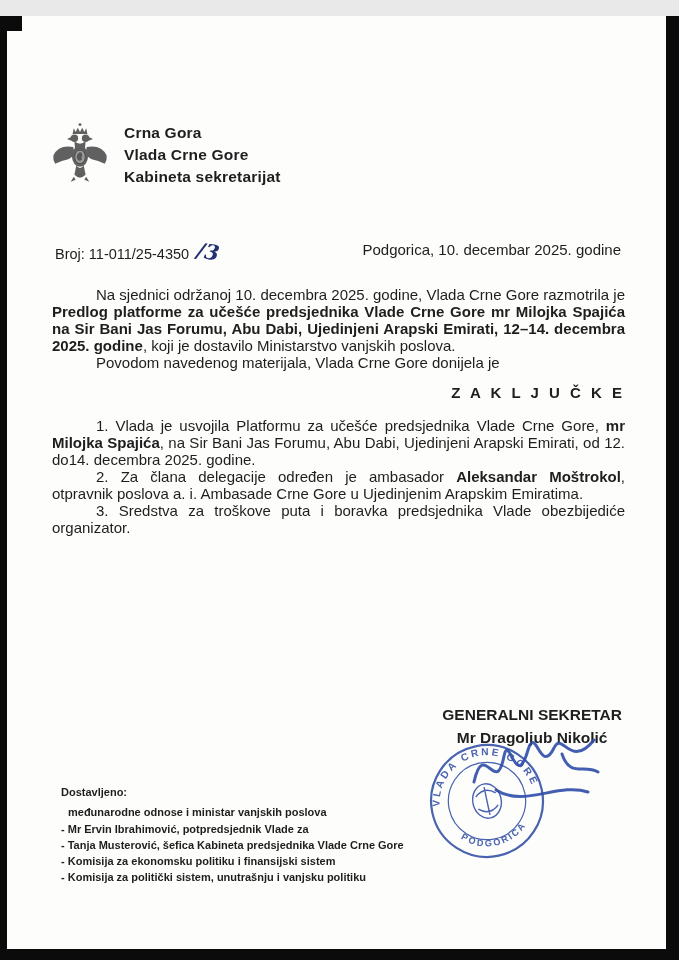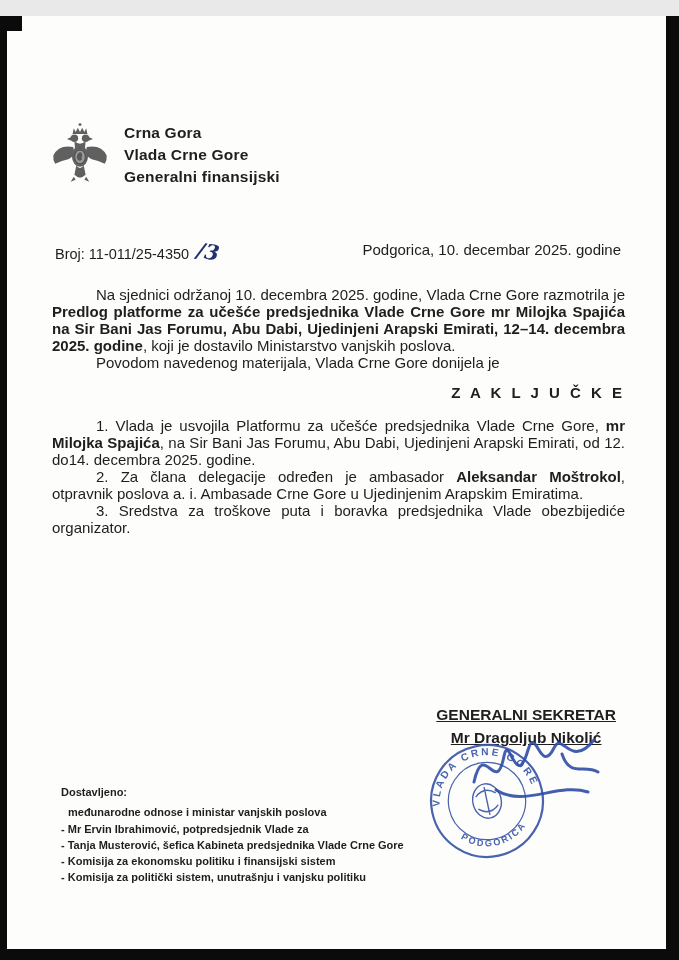--- a/index.html
+++ b/index.html
@@ -25,21 +25,21 @@
     display:inline-block; font-family:"DejaVu Serif", serif; font-style:italic; font-weight:700;
     font-size:21px; color:#203070; transform:rotate(10deg); margin-left:8px; line-height:1;
   }
   .place-date { font-size:15px; padding-top:5px; white-space:nowrap; }
 
   .doc-body { position:absolute; left:52px; width:573px; top:270px; font-size:15px; line-height:17px; text-align:justify; }
   .para { text-indent:44px; }
   .para b { font-weight:700; }
   .h-conclusions { font-size:15px; font-weight:700; letter-spacing:3px; text-align:right; text-indent:0; margin:13px 0 16px; }
 
-  .signoff { position:absolute; right:63px; top:687px; text-align:center; font-weight:700; font-size:15.5px; line-height:23px;text-decoration:underline; }
+  .signoff { position:absolute; right:57px; top:687px; text-align:center; font-weight:700; font-size:15.5px; line-height:23px; }
 
   .stamp { position:absolute; left:426px; top:724px; width:122px; height:122px; transform:rotate(-12deg); opacity:0.92; }
   .sig   { position:absolute; left:466px; top:704px; width:152px; height:100px; }
 
   .distribution { position:absolute; left:61px; top:768px; font-size:11px; font-weight:700; line-height:16.3px; }
   .dist-label { margin-bottom:4px; }
   .dist-line.cont { padding-left:7px; }
 </style>
 </head>
 <body>
@@ -69,21 +69,21 @@
           <path d="M40 90 l-5 8 8-3 z"></path>
           <path d="M60 90 l5 8 -8-3 z"></path>
         </g>
         <ellipse cx="50" cy="58" rx="8.5" ry="11" fill="#9a9a9a" stroke="#474747" stroke-width="1.4"></ellipse>
         <path d="M47 52 q4 -3 6 0 q2 4 -1 7 q3 2 -1 5 q-4 1 -5 -2 q-3 -4 1 -10 z" fill="#585858"></path>
       </svg>
     </div>
     <div class="lh-text">
       <div>Crna Gora</div>
       <div>Vlada Crne Gore</div>
-      <div>Generalni finansijski</div>
+      <div>Kabineta sekretarijat</div>
     </div>
   </header>
 
   <div class="ref-row">
     <div class="ref-number">
       <span>Broj: 11-011/25-4350</span><span class="handwritten">/3</span>
     </div>
     <div class="place-date">Podgorica, 10. decembar 2025. godine</div>
   </div>
 

